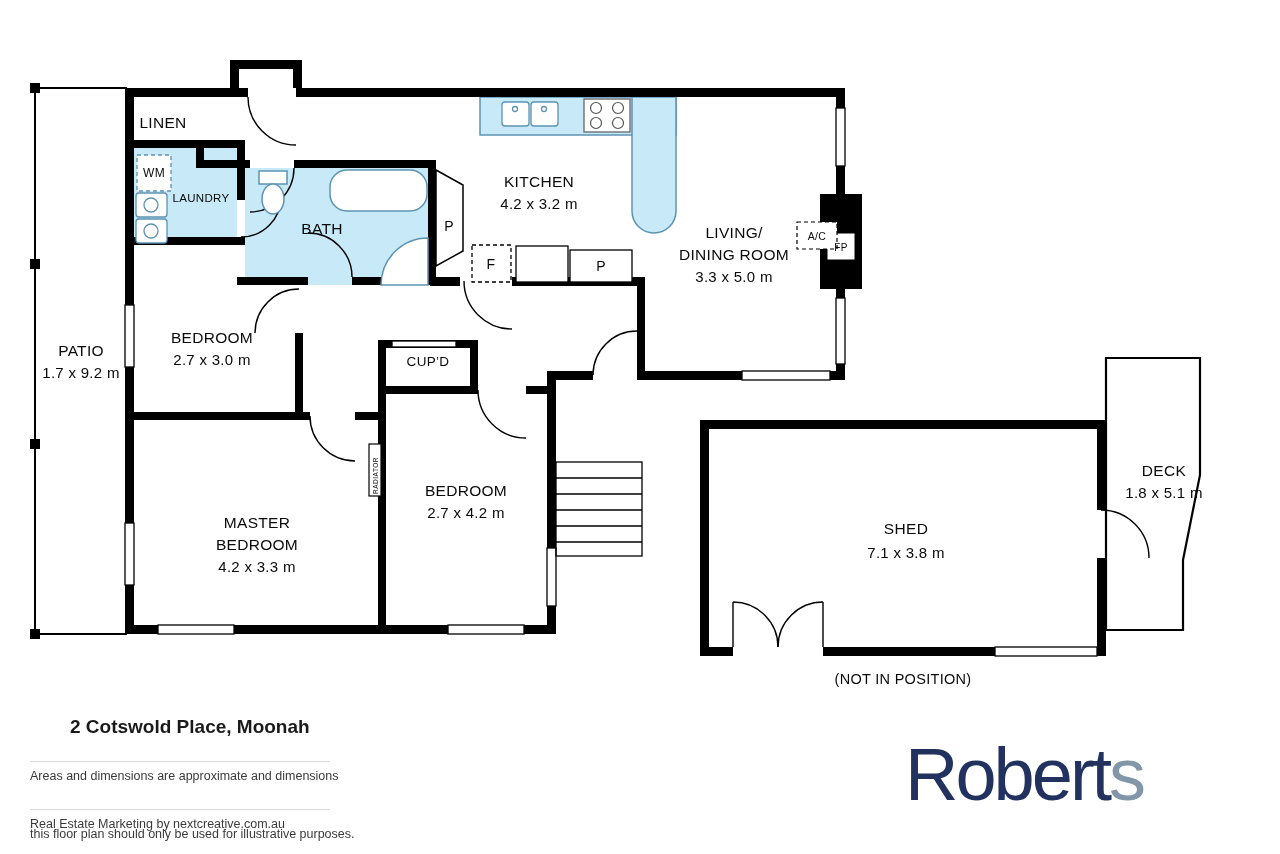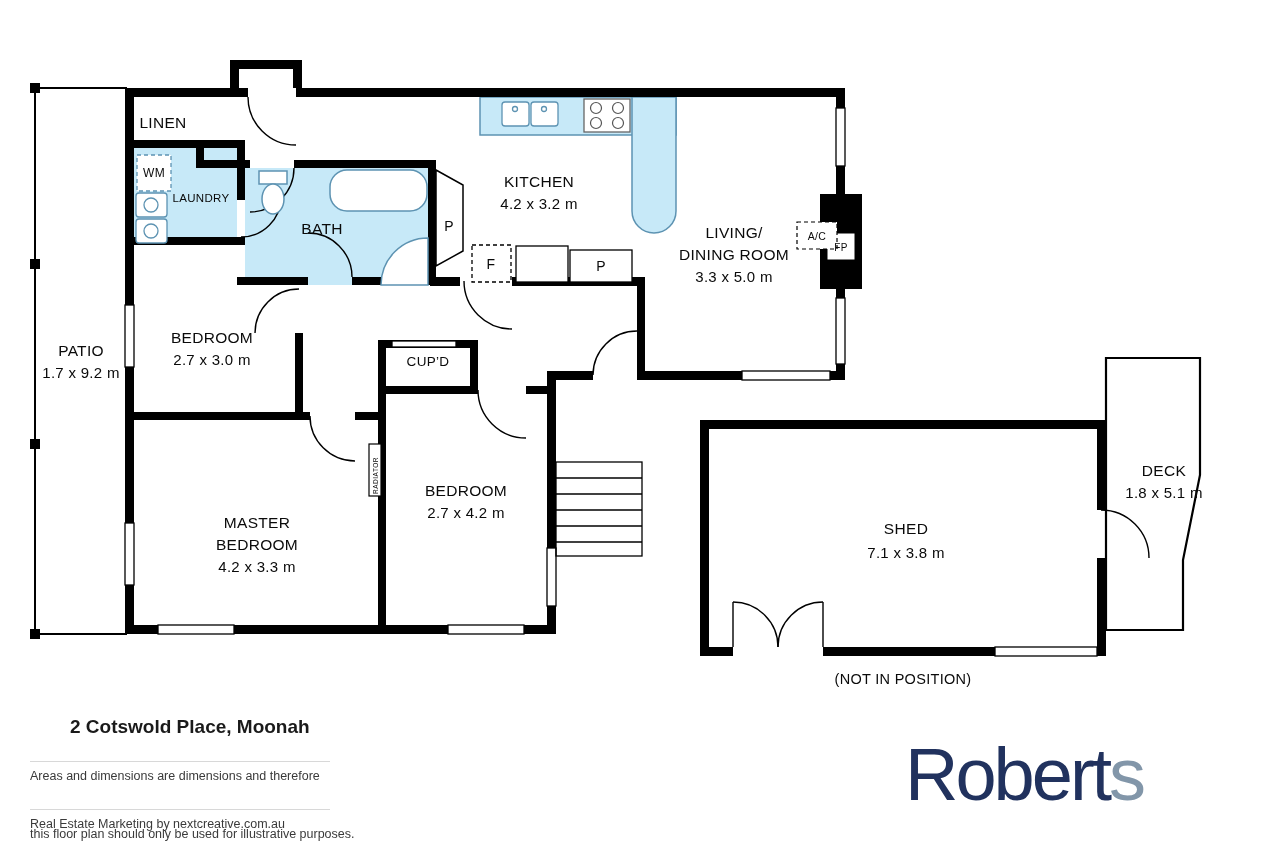--- a/index.html
+++ b/index.html
@@ -219,21 +219,21 @@
     <text x="903" y="684" style="font-size:14.5px">(NOT IN POSITION)</text>
     <text x="1164" y="476" class="lbl">DECK</text>
     <text x="1164" y="498" class="dim">1.8 x 5.1 m</text>
     <text transform="translate(378,494) rotate(-90)" text-anchor="start" style="font-size:6.5px;letter-spacing:0.5px">RADIATOR</text>
   </g>
 </svg>
 
 
 <div class="footer-address">2 Cotswold Place, Moonah</div>
 <div class="divider" style="top:761px"></div>
-<div class="foot-line" style="top:769px">Areas and dimensions are dimensions and therefore</div>
+<div class="foot-line" style="top:769px">Areas and dimensions are approximate and dimensions</div>
 <div class="foot-line" style="top:827px">this floor plan should only be used for illustrative purposes.</div>
 <div class="divider" style="top:809px"></div>
 <div class="foot-line" style="top:817px">Real Estate Marketing by nextcreative.com.au</div>
 
 <div class="logo">
   <span class="main">Robert</span><span class="mark">s</span>
 </div>
 
 
 

